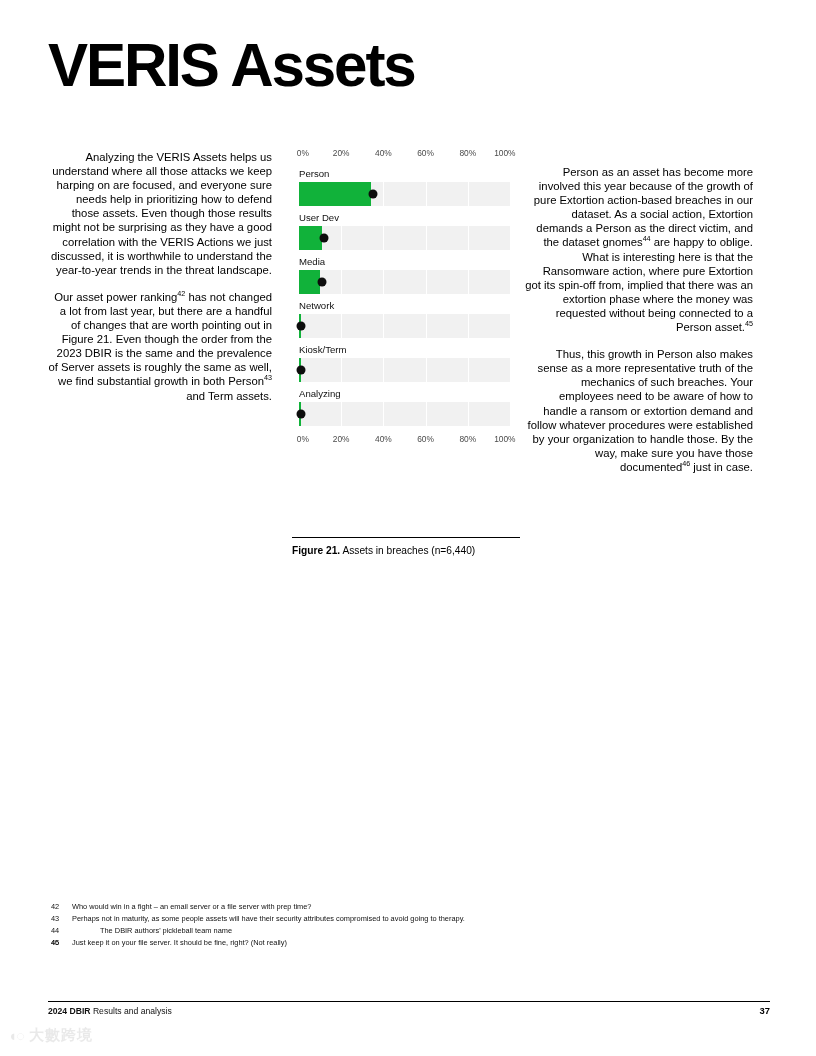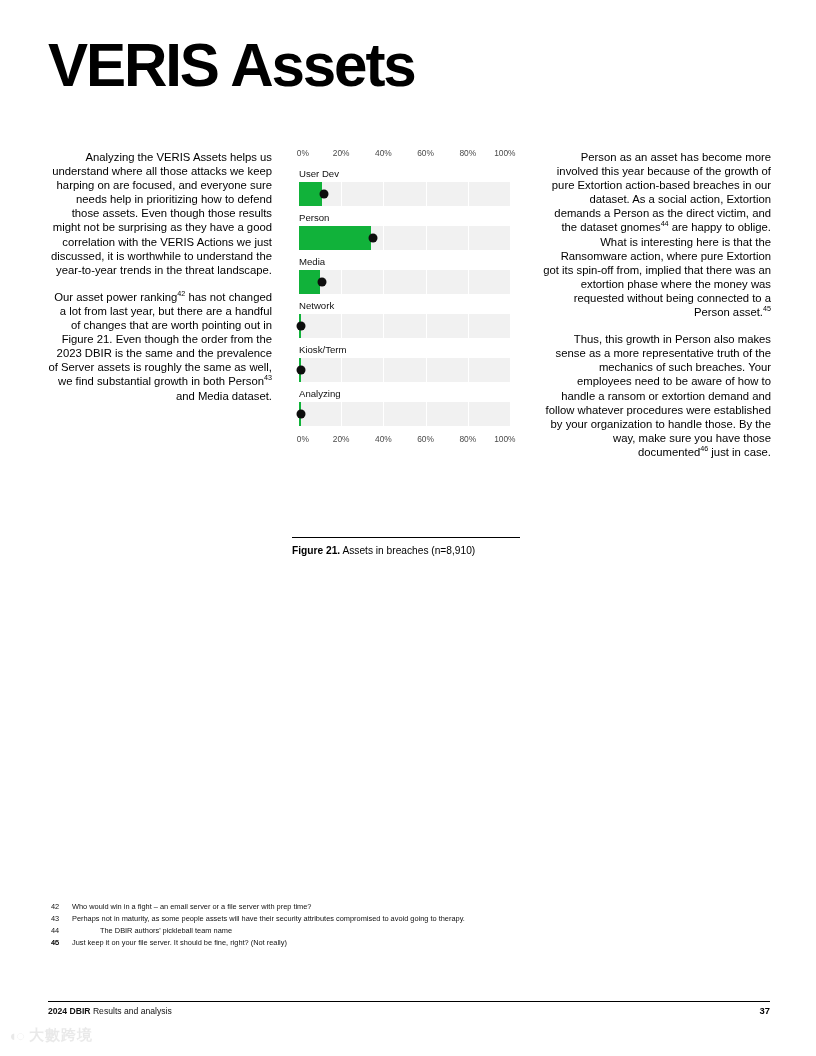--- a/index.html
+++ b/index.html
@@ -37,21 +37,21 @@
 
   
   .col {
     position: absolute;
     top: 150px;
     font-size: 11.3px;
     line-height: 14.1px;
     color: #000000;
   }
   .col-left  { left: 48px;  width: 224px; }
-  .col-right { left: 543px; width: 228px; }
+  .col-right { left: 525px; width: 228px; margin-top: 15px; }
 
   .col p { margin: 0 0 13px 0; text-align: right; }
   .col p:last-child { margin-bottom: 0; }
 
   sup {
     font-size: 7.2px;
     vertical-align: super;
     line-height: 0;
   }
 
@@ -212,59 +212,59 @@
 </style>
 </head>
 <body>
 
 <div class="page">
 
   <div class="page-title">VERIS Assets</div>
 
   <div class="col col-left">
     <p>Analyzing the VERIS Assets helps us understand where all those attacks we keep harping on are focused, and everyone sure needs help in prioritizing how to defend those assets. Even though those results might not be surprising as they have a good correlation with the VERIS Actions we just discussed, it is worthwhile to understand the year-to-year trends in the threat landscape.</p>
-    <p><span>Our asset power ranking</span><sup>42</sup><span> has not changed a lot from last year, but there are a handful of changes that are worth pointing out in Figure 21. Even though the order from the 2023 DBIR is the same and the prevalence of Server assets is roughly the same as well, we find substantial growth in both Person</span><sup>43</sup><span> and Media dataset.</span></p>
+    <p><span>Our asset power ranking</span><sup>42</sup><span> has not changed a lot from last year, but there are a handful of changes that are worth pointing out in Figure 21. Even though the order from the 2023 DBIR is the same and the prevalence of Server assets is roughly the same as well, we find substantial growth in both Person</span><sup>43</sup><span> and Term assets.</span></p>
   </div>
 
   <div class="chart-wrap">
 
     <div class="axis-row">
       <span class="axis-tick first" style="left:7px">0%</span>
       <span class="axis-tick" style="left:49.2px">20%</span>
       <span class="axis-tick" style="left:91.4px">40%</span>
       <span class="axis-tick" style="left:133.6px">60%</span>
       <span class="axis-tick" style="left:175.8px">80%</span>
       <span class="axis-tick last" style="left:218px">100%</span>
     </div>
 
     <div id="bars-container">
         <div class="bar-group">
+          <div class="bar-label">Person</div>
+          <div class="track">
+            <div class="gridline zero" style="left: 0px;"></div>
+            <div class="gridline" style="left: 42.2px;"></div>
+            <div class="gridline" style="left: 84.4px;"></div>
+            <div class="gridline" style="left: 126.6px;"></div>
+            <div class="gridline" style="left: 168.8px;"></div>
+            <div class="gridline" style="left: 211px;"></div>
+            <div class="bar-fill" style="width: 71.74px; background: rgb(17, 178, 58);"></div>
+            <div class="dot" style="left: 73.85px; background: rgb(13, 13, 13);"></div>
+          </div>
+        </div>
+        <div class="bar-group">
           <div class="bar-label">User Dev</div>
           <div class="track">
             <div class="gridline zero" style="left: 0px;"></div>
             <div class="gridline" style="left: 42.2px;"></div>
             <div class="gridline" style="left: 84.4px;"></div>
             <div class="gridline" style="left: 126.6px;"></div>
             <div class="gridline" style="left: 168.8px;"></div>
             <div class="gridline" style="left: 211px;"></div>
             <div class="bar-fill" style="width: 23.21px; background: rgb(17, 178, 58);"></div>
             <div class="dot" style="left: 25.32px; background: rgb(13, 13, 13);"></div>
-          </div>
-        </div>
-        <div class="bar-group">
-          <div class="bar-label">Person</div>
-          <div class="track">
-            <div class="gridline zero" style="left: 0px;"></div>
-            <div class="gridline" style="left: 42.2px;"></div>
-            <div class="gridline" style="left: 84.4px;"></div>
-            <div class="gridline" style="left: 126.6px;"></div>
-            <div class="gridline" style="left: 168.8px;"></div>
-            <div class="gridline" style="left: 211px;"></div>
-            <div class="bar-fill" style="width: 71.74px; background: rgb(17, 178, 58);"></div>
-            <div class="dot" style="left: 73.85px; background: rgb(13, 13, 13);"></div>
           </div>
         </div>
         <div class="bar-group">
           <div class="bar-label">Media</div>
           <div class="track">
             <div class="gridline zero" style="left: 0px;"></div>
             <div class="gridline" style="left: 42.2px;"></div>
             <div class="gridline" style="left: 84.4px;"></div>
             <div class="gridline" style="left: 126.6px;"></div>
             <div class="gridline" style="left: 168.8px;"></div>
@@ -319,21 +319,21 @@
       <span class="axis-tick" style="left:49.2px">20%</span>
       <span class="axis-tick" style="left:91.4px">40%</span>
       <span class="axis-tick" style="left:133.6px">60%</span>
       <span class="axis-tick" style="left:175.8px">80%</span>
       <span class="axis-tick last" style="left:218px">100%</span>
     </div>
   </div>
 
   <div class="fig-caption">
     <b>Figure 21.</b>
-    <span>Assets in breaches (n=8,910)</span>
+    <span>Assets in breaches (n=6,440)</span>
   </div>
 
   <div class="col col-right">
     <p><span>Person as an asset has become more involved this year because of the growth of pure Extortion action-based breaches in our dataset. As a social action, Extortion demands a Person as the direct victim, and the dataset gnomes</span><sup>44</sup><span> are happy to oblige. What is interesting here is that the Ransomware action, where pure Extortion got its spin-off from, implied that there was an extortion phase where the money was requested without being connected to a Person asset.</span><sup>45</sup></p>
     <p><span>Thus, this growth in Person also makes sense as a more representative truth of the mechanics of such breaches. Your employees need to be aware of how to handle a ransom or extortion demand and follow whatever procedures were established by your organization to handle those. By the way, make sure you have those documented</span><sup>46</sup><span> just in case.</span></p>
   </div>
 
   <div class="footnotes" id="footnotes-container">
       <div class="fn"><span class="fn-num">42</span><span style="white-space: pre-line;">Who would win in a fight – an email server or a file server with prep time?</span></div>
       <div class="fn"><span class="fn-num">43</span><span style="white-space: pre-line;">Perhaps not in maturity, as some people assets will have their security attributes compromised to avoid going to therapy.</span></div>

